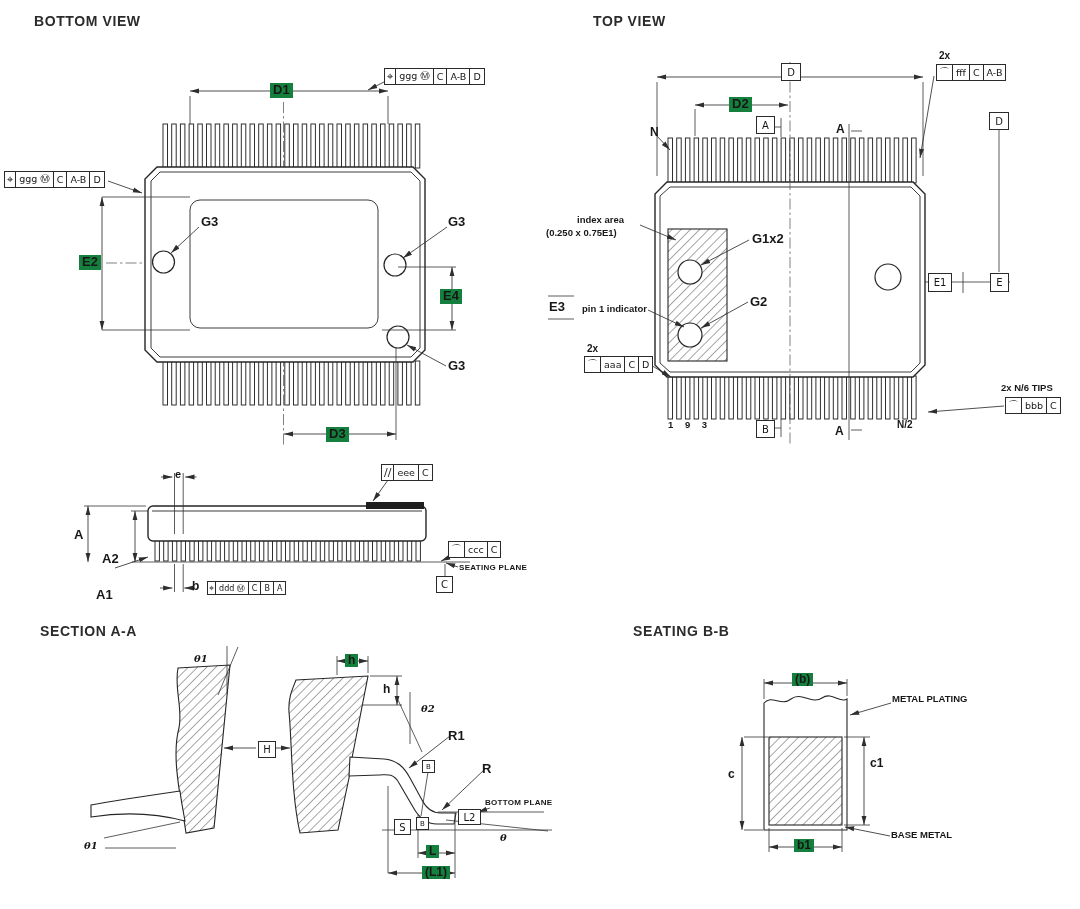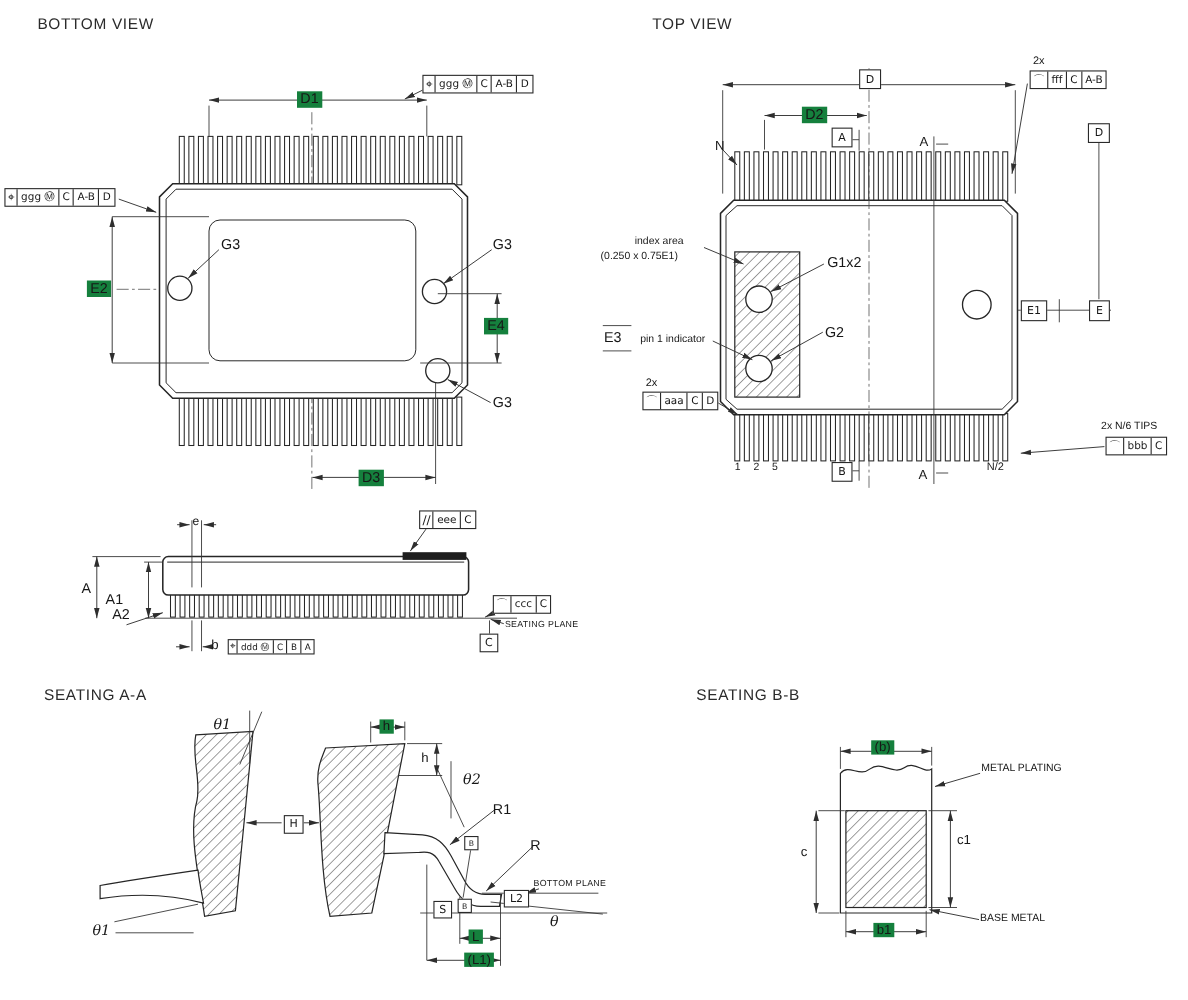--- a/index.html
+++ b/index.html
@@ -13,31 +13,31 @@
   .t{fill:none;stroke:#343434;stroke-width:.8;}
   .cl{fill:none;stroke:#4a4a4a;stroke-width:.7;stroke-dasharray:11 3 2.5 3;}
   .dim{fill:none;stroke:#303030;stroke-width:.85;}
   .ldr{fill:none;stroke:#303030;stroke-width:.85;}
   .pin{fill:#fff;stroke:#262626;stroke-width:.95;}
   .hole{fill:#fff;stroke:#262626;stroke-width:1.2;}
   .hatch{fill:url(#hp);stroke:#262626;stroke-width:1.1;}
   .lead{fill:#fff;stroke:#262626;stroke-width:1.1;}
   .dark{fill:#1e1e1e;}
   
-  .lbl{position:absolute;white-space:nowrap;line-height:1.12;color:#171717;}
+  .lbl{position:absolute;white-space:nowrap;line-height:1.12;color:#171717;font-weight:bold;}
   .t14{font-size:14px;letter-spacing:.6px;color:#2b2b2b;}
   .t13{font-size:13px;}
   .t12{font-size:12px;}
   .t11{font-size:11px;}
   .t10{font-size:10px;}
   .t9{font-size:9.5px;}
   .t8{font-size:8px;letter-spacing:.3px;}
   .bg{background:#15803d;padding:0 3px;}
   .ls{letter-spacing:4.5px;}
-  .gk{font-style:italic;font-family:"DejaVu Serif","Liberation Serif",serif;font-size:13px;}
+  .gk{font-style:italic;font-family:"DejaVu Serif","Liberation Serif",serif;font-size:10px;}
   
   .fcf{position:absolute;display:flex;align-items:stretch;background:#fff;border:1px solid #2a2a2a;
        height:15px;font-family:"DejaVu Sans",sans-serif;font-size:9.5px;color:#171717;}
   .fcf .c{display:flex;align-items:center;justify-content:center;padding:0 3px;border-right:1px solid #2a2a2a;}
   .fcf .c:last-child{border-right:0;}
   .fcf .sym{font-size:11px;padding:0 2px;}
   .fcf.sm{height:12px;font-size:8px;}
   .fcf.sm .sym{font-size:9px;padding:0 1px;}
   
   .bx{position:absolute;display:flex;align-items:center;justify-content:center;background:#fff;
@@ -381,21 +381,21 @@
     <line class="t" x1="842" y1="828" x2="842" y2="852"></line>
     <line class="dim" x1="769" y1="847" x2="842" y2="847" marker-start="url(#ar)" marker-end="url(#ar)"></line>
 
     <line class="ldr" x1="891" y1="703" x2="850" y2="715" marker-end="url(#ar)"></line>
     <line class="ldr" x1="890" y1="836" x2="845" y2="827" marker-end="url(#ar)"></line>
   </g>
 </svg>
 
 <div class="lbl t14" style="left:34px;top:14px">BOTTOM VIEW</div>
 <div class="lbl t14" style="left:593px;top:14px">TOP VIEW</div>
-<div class="lbl t14" style="left:40px;top:624px">SEATING A-A</div>
+<div class="lbl t14" style="left:40px;top:624px">SECTION A-A</div>
 <div class="lbl t14" style="left:633px;top:624px">SEATING B-B</div>
 
 <div class="lbl t13 bg" style="left:270px;top:83px">D1</div>
 <div class="lbl t13 bg" style="left:79px;top:255px">E2</div>
 <div class="lbl t13 bg" style="left:440px;top:289px">E4</div>
 <div class="lbl t13 bg" style="left:326px;top:427px">D3</div>
 <div class="lbl t13" style="left:201px;top:215px">G3</div>
 <div class="lbl t13" style="left:448px;top:215px">G3</div>
 <div class="lbl t13" style="left:448px;top:359px">G3</div>
 <div class="fcf" style="left:384px;top:68px">
@@ -434,40 +434,40 @@
 <div class="lbl t13" style="left:750px;top:295px">G2</div>
 <div class="lbl t10" style="left:587px;top:343px">2x</div>
 <div class="fcf" style="left:584px;top:356px">
   <span class="c sym">⌒</span>
   <span class="c">aaa</span>
   <span class="c">C</span>
   <span class="c">D</span>
 </div>
 <div class="bx" style="left:928px;top:273px;width:22px;height:17px">E1</div>
 <div class="bx" style="left:990px;top:273px;width:17px;height:17px">E</div>
-<div class="lbl t9 ls" style="left:668px;top:420px">1 2 5</div>
+<div class="lbl t9 ls" style="left:668px;top:420px">1 9 3</div>
 <div class="bx" style="left:756px;top:420px;width:17px;height:16px">B</div>
 <div class="lbl t12" style="left:835px;top:425px">A</div>
 <div class="lbl t10" style="left:897px;top:419px">N/2</div>
 <div class="lbl t9" style="left:1001px;top:383px">2x N/6 TIPS</div>
 <div class="fcf" style="left:1005px;top:397px">
   <span class="c sym">⌒</span>
   <span class="c">bbb</span>
   <span class="c">C</span>
 </div>
 
 <div class="lbl t11" style="left:175px;top:468px">e</div>
 <div class="fcf" style="left:381px;top:464px">
   <span class="c sym">//</span>
   <span class="c">eee</span>
   <span class="c">C</span>
 </div>
 <div class="lbl t13" style="left:74px;top:528px">A</div>
 <div class="lbl t13" style="left:102px;top:552px">A2</div>
-<div class="lbl t13" style="left:96px;top:538px">A1</div>
+<div class="lbl t13" style="left:96px;top:588px">A1</div>
 <div class="lbl t12" style="left:192px;top:580px">b</div>
 <div class="fcf sm" style="left:207px;top:581px">
   <span class="c sym">⌖</span>
   <span class="c">ddd Ⓜ</span>
   <span class="c">C</span>
   <span class="c">B</span>
   <span class="c">A</span>
 </div>
 <div class="fcf" style="left:448px;top:541px">
   <span class="c sym">⌒</span>

